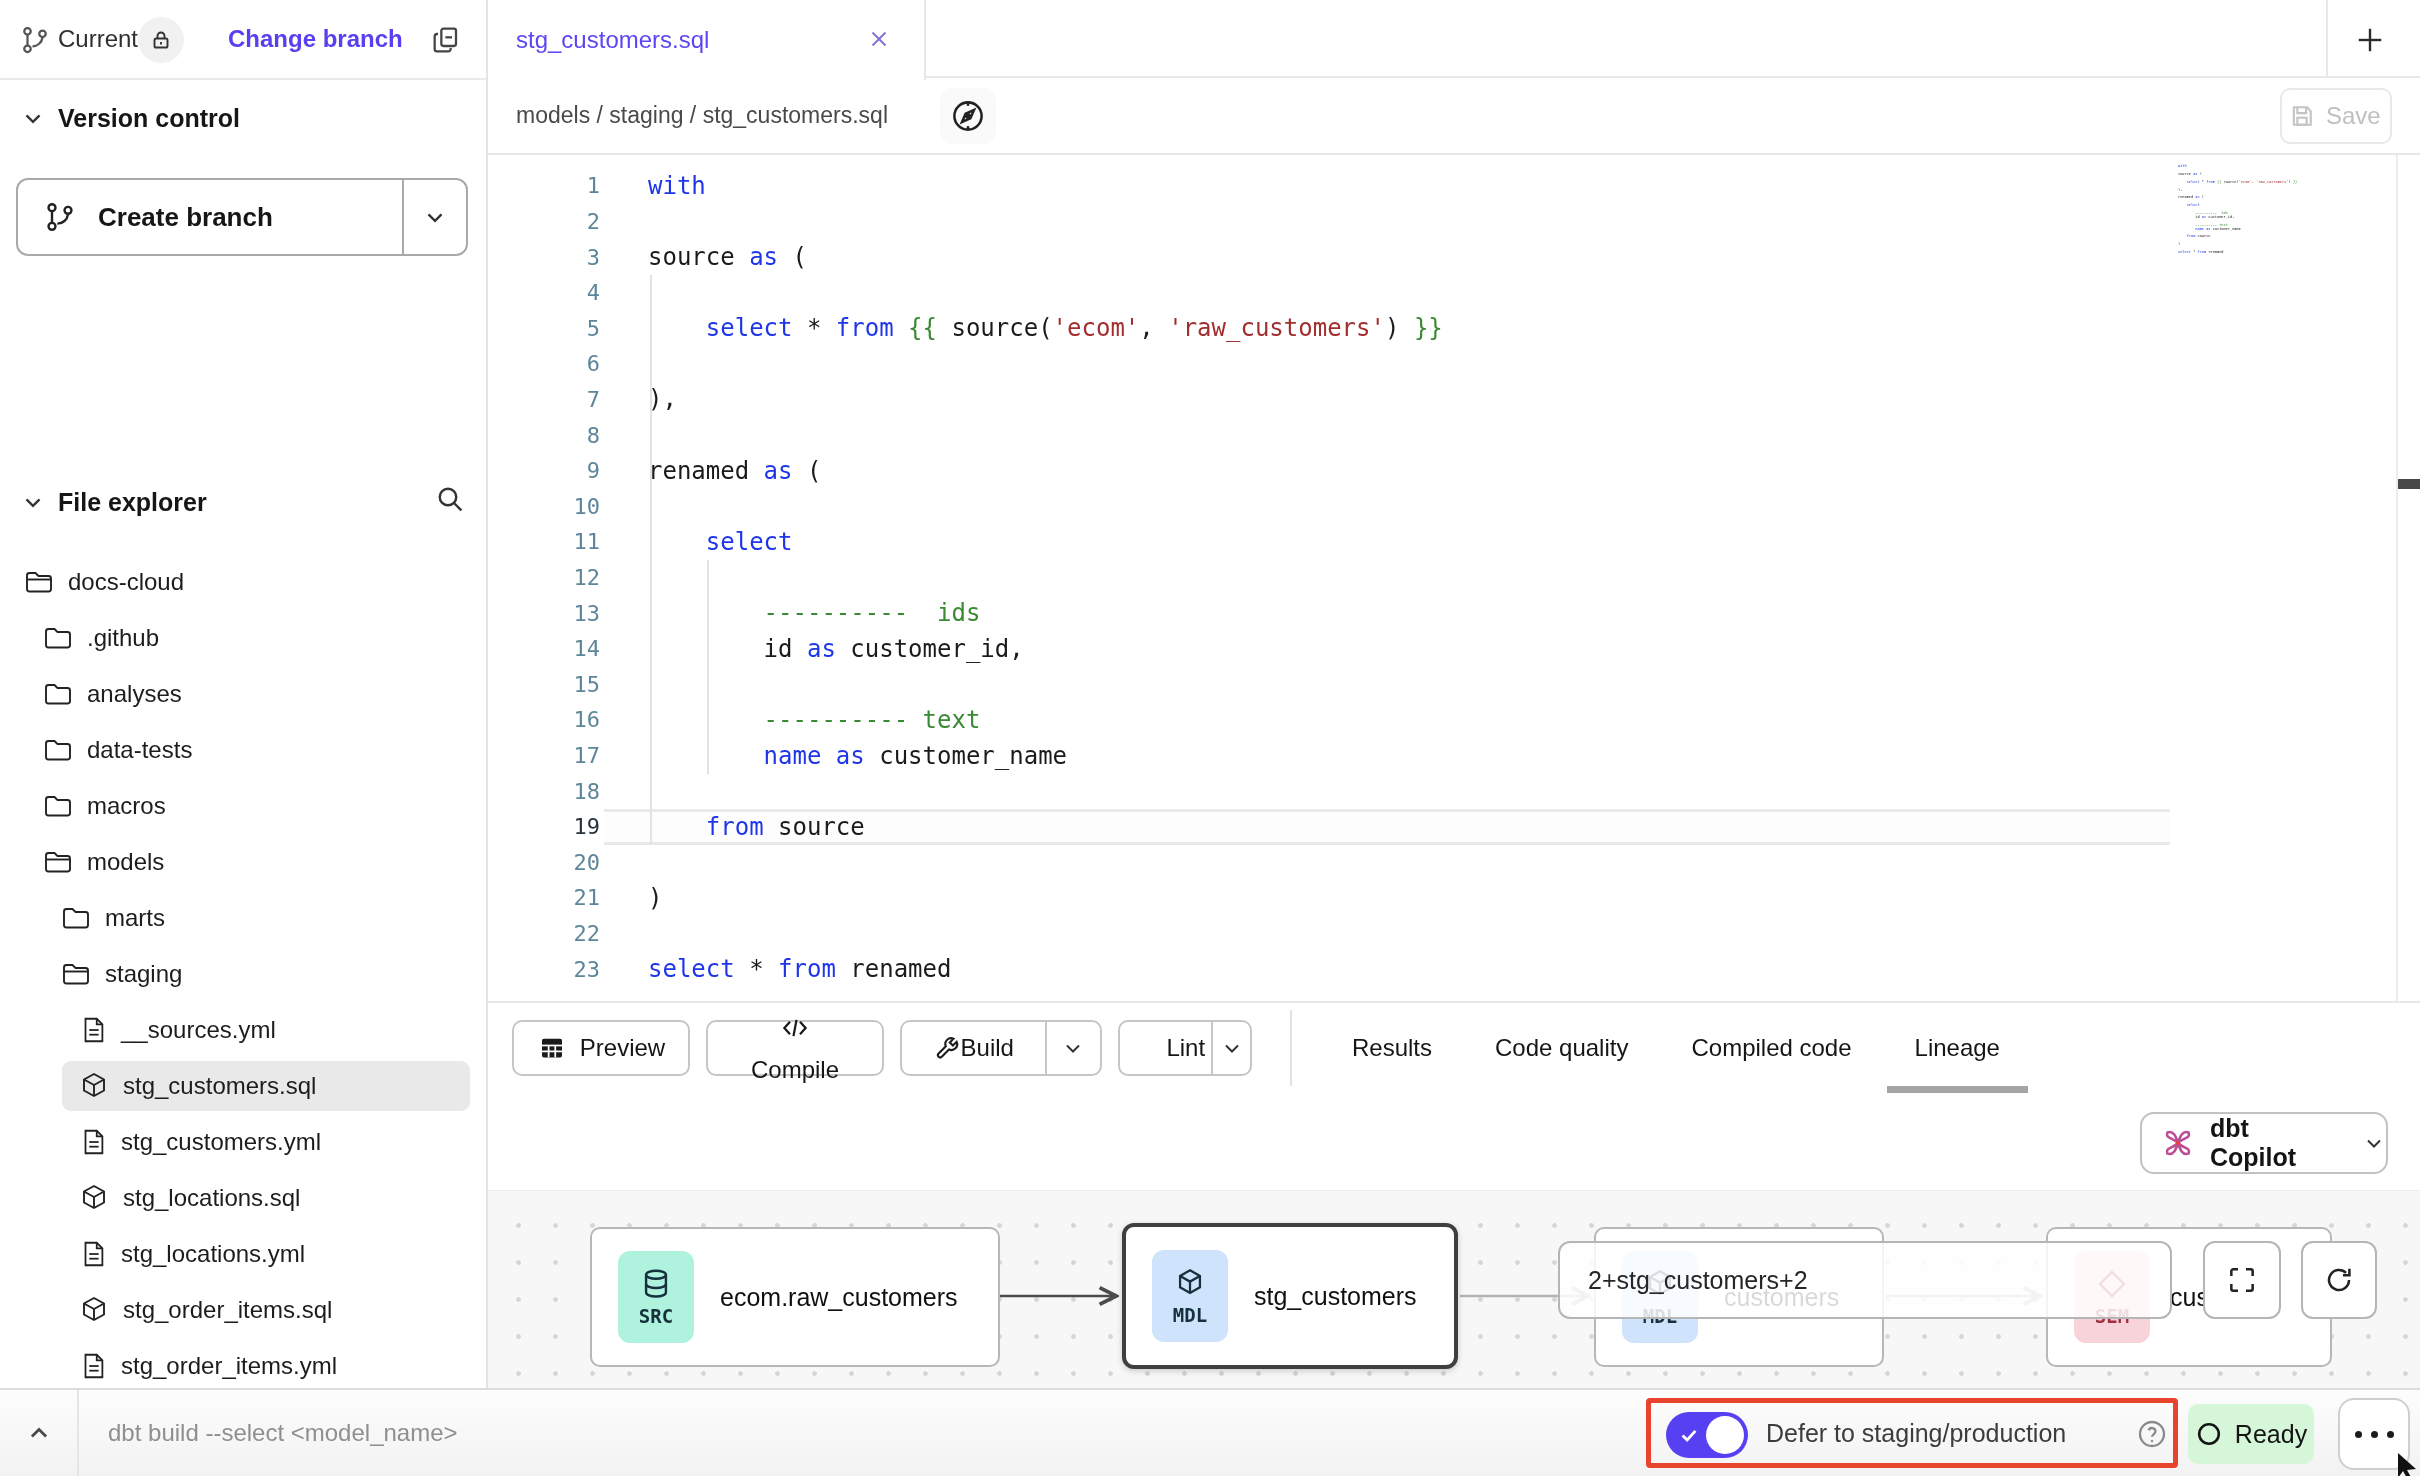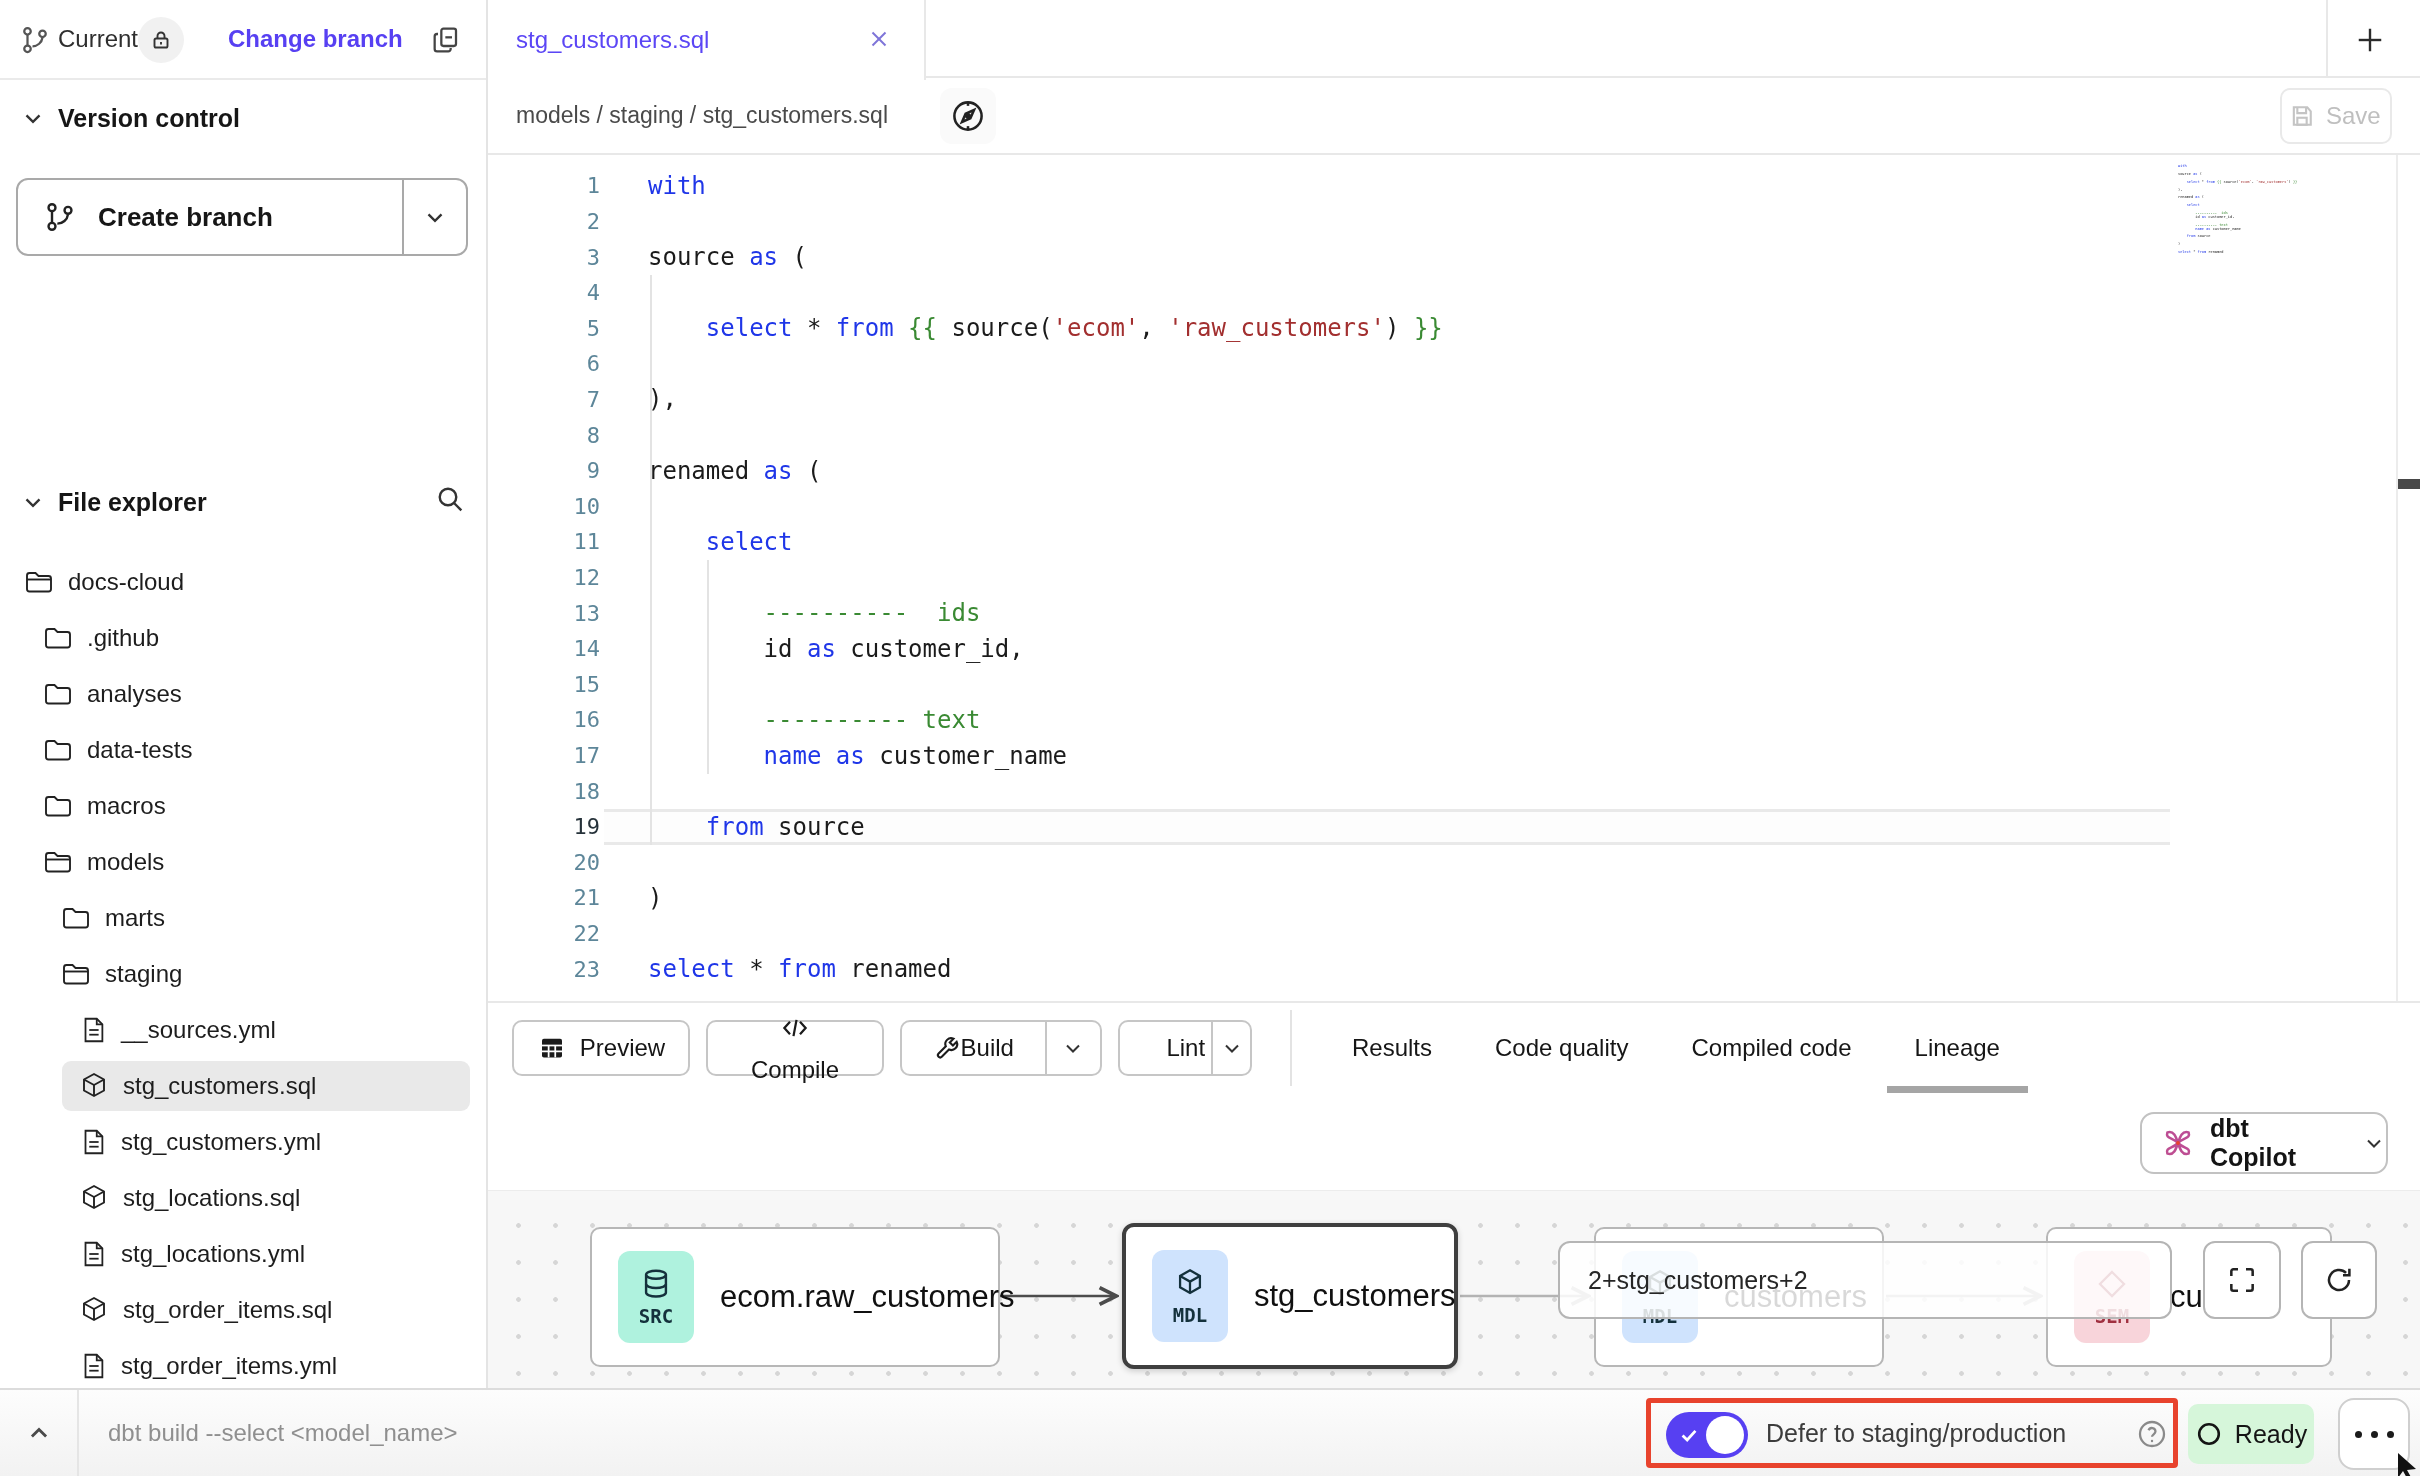--- a/index.html
+++ b/index.html
@@ -65,21 +65,21 @@
   .copilotbtn .lbl{font-size:25px;font-weight:600;color:#141414;}
   
   .graph{position:absolute;left:488px;top:1190px;width:1932px;height:198px;background:#f7f7f7;border-top:1px solid #ececec;overflow:hidden;
          background-image:radial-gradient(#d6d6d6 2.2px, transparent 2.3px);background-size:37px 37px;background-position:12px 16px;}
   .gnode{position:absolute;background:#fff;border:2px solid #b7b7b7;border-radius:10px;box-sizing:border-box;display:flex;align-items:center;cursor:pointer;}
   .gnode.selected{border:4px solid #3f3f3f;border-radius:12px;box-shadow:0 2px 6px rgba(0,0,0,.18);}
   .gbadge{width:76px;height:92px;border-radius:12px;margin-left:26px;display:flex;flex-direction:column;align-items:center;justify-content:center;gap:4px;flex:none;}
   .gbadge .bt{font-size:19px;font-weight:700;color:#14313c;font-family:"DejaVu Sans Mono",monospace;}
   .b-src{background:#aff2de}.b-mdl{background:#cfe3fd}.b-sem{background:#f8d4da}
   .b-sem .bt{color:#a03040}
-  .gnode .nlabel{margin-left:26px;font-size:31px;color:#101010;white-space:nowrap;}
+  .gnode .nlabel{margin-left:26px;font-size:25px;color:#101010;white-space:nowrap;}
   .overlaybar{position:absolute;left:1070px;top:50px;width:614px;height:78px;background:rgba(255,255,255,0.84);border:2px solid #b5b5b5;border-radius:12px;box-sizing:border-box;display:flex;z-index:6;}
   .overlaybar .sel{flex:none;width:382px;display:flex;align-items:center;padding-left:28px;box-sizing:border-box;font-size:25px;color:#262626;}
   .overlaybar .upd{flex:1;border-left:2px solid #bdbdbd;display:flex;align-items:center;justify-content:center;font-size:25px;font-weight:600;color:#141414;cursor:pointer;}
   .gsq{position:absolute;top:50px;height:78px;background:#fff;border:2px solid #b5b5b5;border-radius:12px;box-sizing:border-box;display:flex;align-items:center;justify-content:center;z-index:6;cursor:pointer;}
   
   .statusbar{position:absolute;left:0;top:1388px;width:2420px;height:88px;background:linear-gradient(#fdfdfd,#f2f2f2);border-top:2px solid #dcdcdc;box-sizing:border-box;}
   .sb-chev{position:absolute;left:22px;top:26px;cursor:pointer;}
   .sb-div{position:absolute;left:77px;top:0;width:2px;height:86px;background:#e5e5e5;}
   .cmdtext{position:absolute;left:108px;top:0;height:86px;display:flex;align-items:center;font-size:24px;color:#8f8f8f;}
   .annot{position:absolute;left:1646px;top:8px;width:532px;height:70px;border:5px solid #e8432d;border-radius:4px;box-sizing:border-box;z-index:8;pointer-events:none;}

